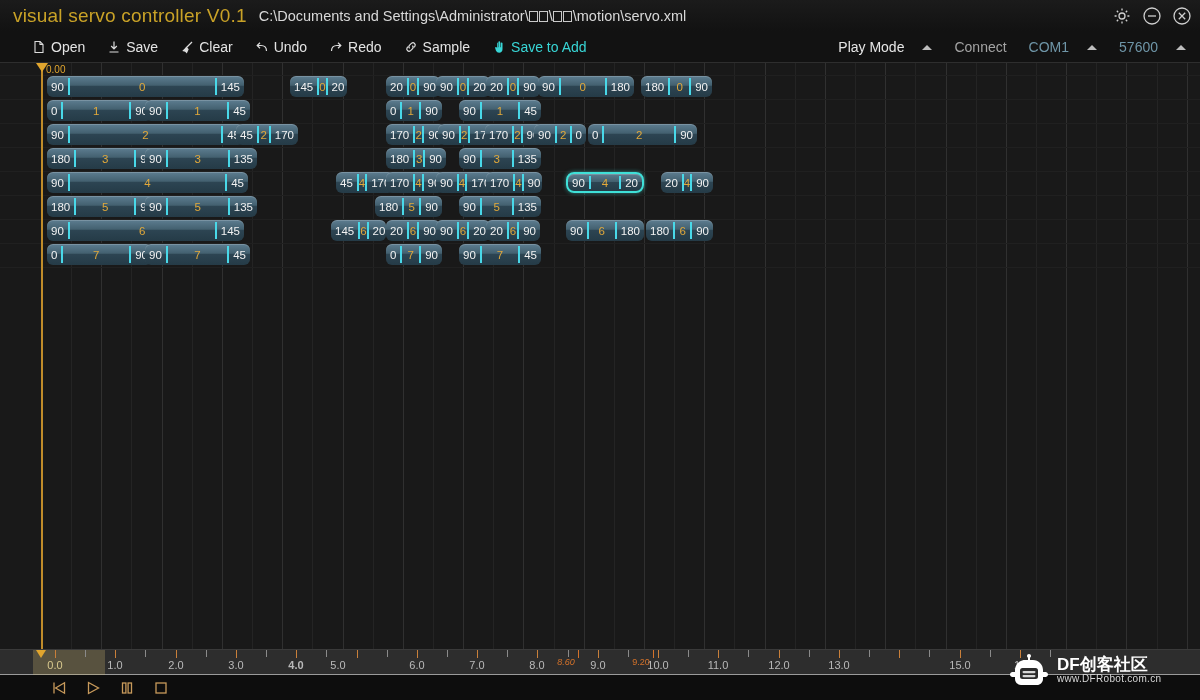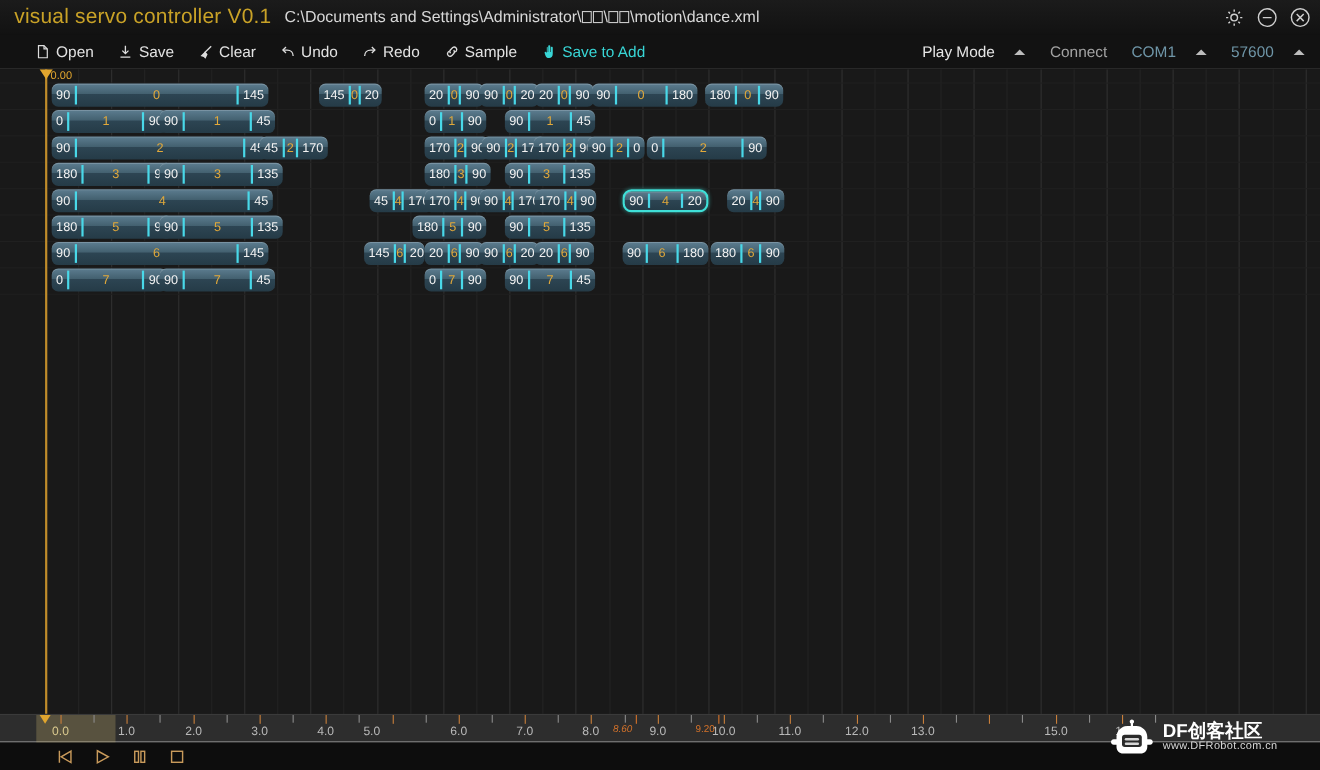--- a/index.html
+++ b/index.html
@@ -151,21 +151,21 @@
   #logo-sub { font-size:10px; color:#d8d8d8; letter-spacing:.3px; white-space:nowrap; }
 </style>
 </head>
 <body>
 
 <div id="app">
 
   <div id="titlebar">
     <div id="app-title">visual servo controller V0.1</div>
     <div id="doc-path">
-      <span>C:\Documents and Settings\Administrator\</span><span class="tofu"></span><span class="tofu"></span>\<span class="tofu"></span><span class="tofu"></span><span>\motion\dance.xml</span>
+      <span>C:\Documents and Settings\Administrator\</span><span class="tofu"></span><span class="tofu"></span>\<span class="tofu"></span><span class="tofu"></span><span>\motion\servo.xml</span>
     </div>
     <div id="win-buttons">
       <div class="winbtn" title="settings">
         <svg viewBox="0 0 20 20" width="20" height="20" fill="none" stroke="currentColor" stroke-width="1.3">
           <circle cx="10" cy="10" r="3"></circle>
           <path d="M10 2.6v2M10 15.4v2M2.6 10h2M15.4 10h2M4.8 4.8l1.4 1.4M13.8 13.8l1.4 1.4M15.2 4.8l-1.4 1.4M6.2 13.8l-1.4 1.4"></path>
         </svg>
       </div>
       <div class="winbtn" title="minimize">
         <svg viewBox="0 0 20 20" width="20" height="20" fill="none" stroke="currentColor" stroke-width="1.3">
@@ -659,21 +659,21 @@
         <div class="tick" style="left: 145px;"></div>
         <div class="tlabel" style="left: 115px;">1.0</div>
         <div class="tick major" style="left: 176px;"></div>
         <div class="tick" style="left: 206px;"></div>
         <div class="tlabel" style="left: 176px;">2.0</div>
         <div class="tick major" style="left: 236px;"></div>
         <div class="tick" style="left: 266px;"></div>
         <div class="tlabel" style="left: 236px;">3.0</div>
         <div class="tick major" style="left: 296px;"></div>
         <div class="tick" style="left: 326px;"></div>
-        <div class="tlabel" style="left: 296px;">4.0</div>
+        <div class="tlabel" style="left: 296px; font-weight: bold;">4.0</div>
         <div class="tick major" style="left: 357px;"></div>
         <div class="tick" style="left: 387px;"></div>
         <div class="tlabel" style="left: 338px;">5.0</div>
         <div class="tick major" style="left: 417px;"></div>
         <div class="tick" style="left: 447px;"></div>
         <div class="tlabel" style="left: 417px;">6.0</div>
         <div class="tick major" style="left: 477px;"></div>
         <div class="tick" style="left: 507px;"></div>
         <div class="tlabel" style="left: 477px;">7.0</div>
         <div class="tick major" style="left: 537px;"></div>

